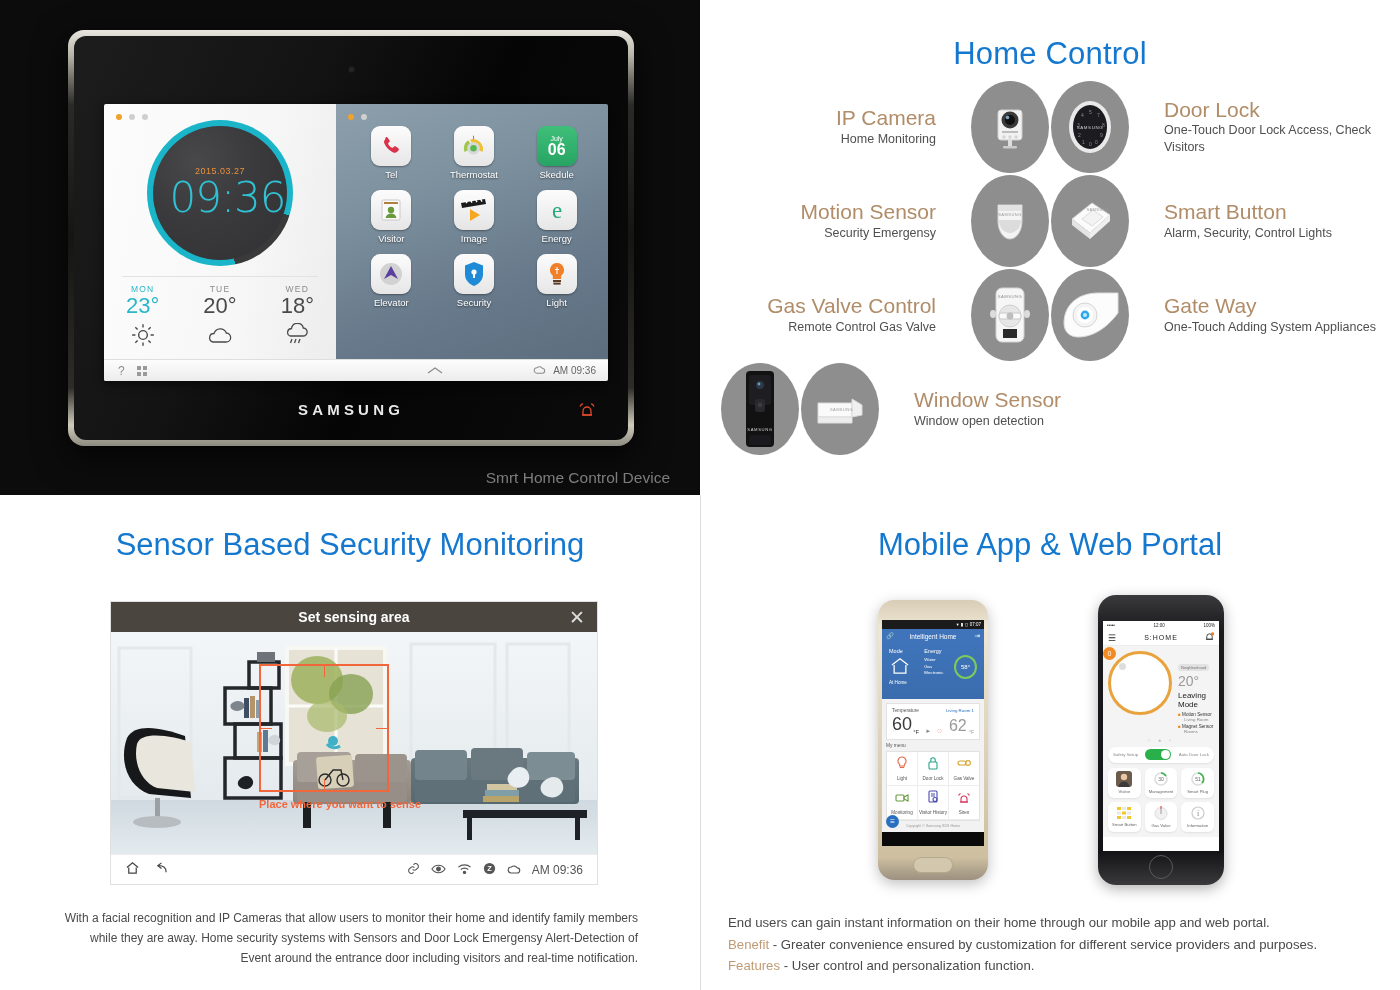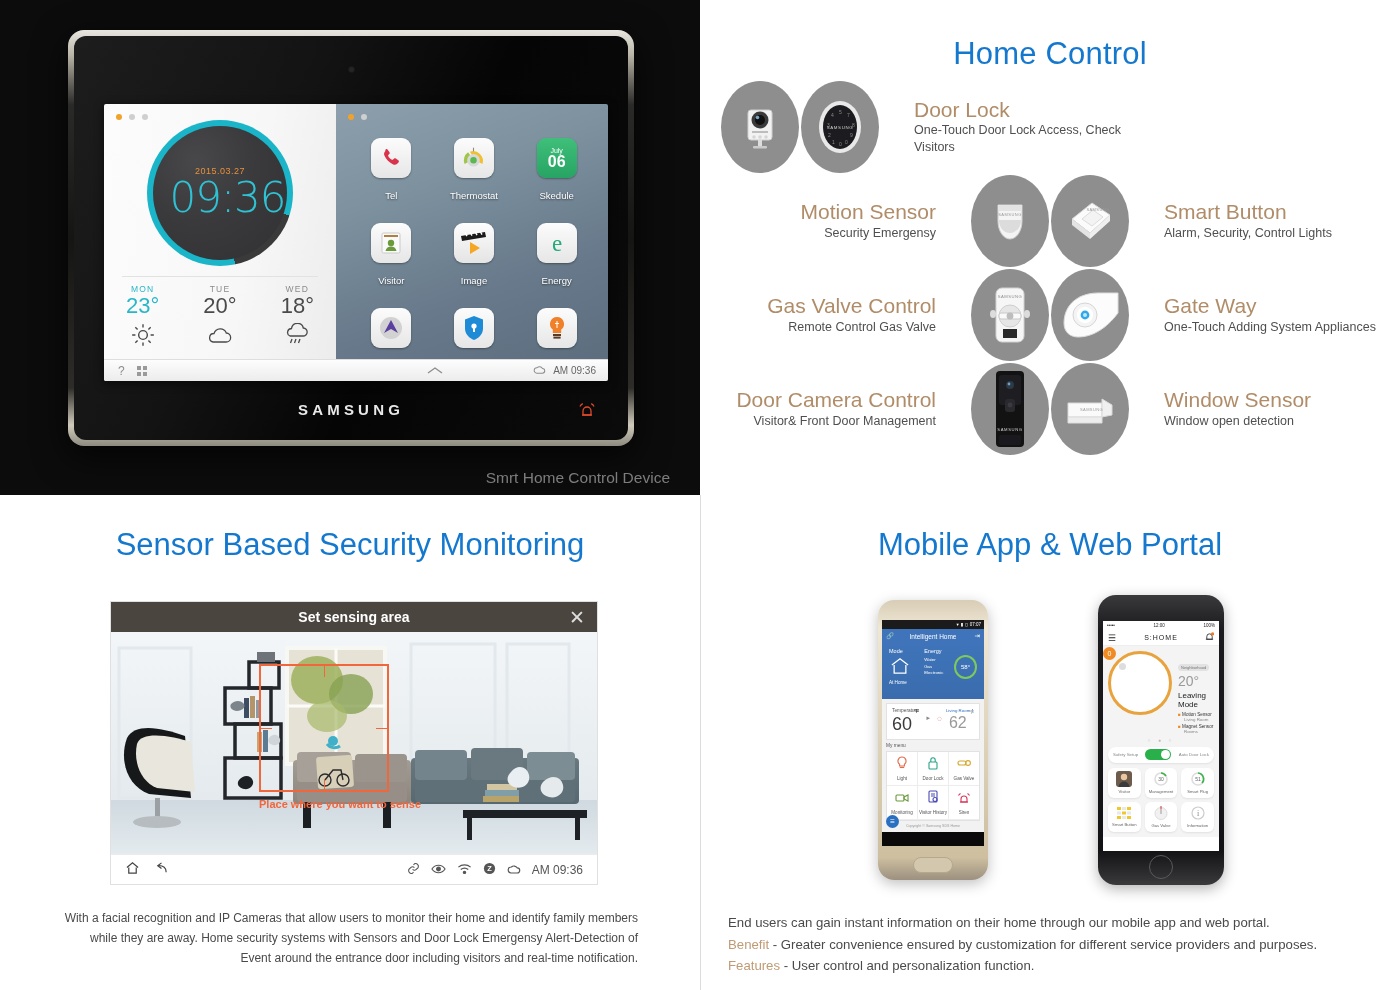--- a/index.html
+++ b/index.html
@@ -72,21 +72,21 @@
   .tb-left{ width:232px; display:flex; align-items:center; gap:12px; padding-left:14px; }
   .tb-q{ color:#8d8d8d; font-size:12px; }
   .tb-grid{ display:grid; grid-template-columns:repeat(2,4px); grid-template-rows:repeat(2,4px); gap:2px; }
   .tb-grid i{ display:block; width:4px; height:4px; background:#9a9a9a; }
   .tb-mid{ flex:1; display:flex; justify-content:center; }
   .tb-right{ display:flex; align-items:center; gap:7px; padding-right:12px; color:#666; font-size:10px; }
 
   .appgrid{ position:absolute; left:14px; right:10px; top:22px; display:grid;
     grid-template-columns:repeat(3,1fr); row-gap:10px; }
   .app{ text-align:center; }
-  .app .ic{ width:40px; height:40px; margin:12px auto; border-radius:9px;
+  .app .ic{ width:40px; height:40px; margin:0 auto; border-radius:9px;
      background:linear-gradient(180deg,#fcfcfc,#e6e6e6); box-shadow:0 1px 2px rgba(0,0,0,.35);
      display:flex; align-items:center; justify-content:center; }
   .app .lb{ margin-top:3px; font-size:9.5px; color:#fff; text-shadow:0 1px 2px rgba(0,0,0,.55); }
 
   
   .hc-title{ text-align:center; color:#1578cf; font-size:31px; font-weight:400; padding-top:36px; letter-spacing:.2px; }
   .hc-grid{ position:absolute; left:0; top:80px; width:700px; }
   .hc-row{ position:relative; height:94px; display:flex; align-items:center; }
   .hc-left{ width:250px; text-align:right; padding-right:14px; }
   .hc-right{ width:250px; text-align:left; padding-left:14px; }
@@ -373,20 +373,24 @@
     </div>
     <div class="tablet-caption">Smrt Home Control Device</div>
   </div>
 
   <div class="q-tr">
     <div class="hc-title">Home Control</div>
 
     <div class="hc-grid">
 
       <div class="hc-row">
+        <div class="hc-left">
+          <div class="hc-name">IP Camera</div>
+          <div class="hc-desc">Home Monitoring</div>
+        </div>
         <div class="hc-pods">
           <div class="pod">
             <svg width="50" height="58" viewBox="0 0 50 58">
               <rect x="13" y="12" width="24" height="30" rx="3" fill="#f2f2f2" stroke="#cfcfcf"></rect>
               <circle cx="25" cy="22" r="8.5" fill="#3a3a3a"></circle>
                 <circle cx="25" cy="22" r="5" fill="#111"></circle>
               <circle cx="22.5" cy="19.5" r="1.8" fill="#7aa8c8"></circle>
               <rect x="17" y="33" width="16" height="2" fill="#bdbdbd"></rect>
               <circle cx="19" cy="39" r="1.7" fill="#d5d5d5"></circle>
                 <circle cx="25" cy="39" r="1.7" fill="#d5d5d5"></circle>
@@ -477,24 +481,20 @@
             </svg>
           </div>
         </div>
         <div class="hc-right">
           <div class="hc-name">Gate Way</div>
           <div class="hc-desc">One-Touch Adding System Appliances</div>
         </div>
       </div>
 
       <div class="hc-row">
-        <div class="hc-left">
-          <div class="hc-name">Door Camera Control</div>
-          <div class="hc-desc">Visitor&amp; Front Door Management</div>
-        </div>
         <div class="hc-pods">
           <div class="pod">
             <svg width="42" height="80" viewBox="0 0 42 80">
               <rect x="7" y="2" width="28" height="76" rx="4" fill="#121212"></rect>
               <rect x="10" y="6" width="22" height="30" rx="3" fill="#1e1e22"></rect>
               <circle cx="21" cy="16" r="4" fill="#2b3a46"></circle>
                 <circle cx="20" cy="15" r="1.4" fill="#6f9ec0"></circle>
               <rect x="16" y="30" width="10" height="13" rx="3" fill="#2a2a2e"></rect>
               <circle cx="21" cy="36" r="2.4" fill="#3a3a40"></circle>
               <text x="21" y="62" font-size="4.2" fill="#cfcfcf" text-anchor="middle" letter-spacing="0.6">SAMSUNG</text>
@@ -721,21 +721,21 @@
               </div>
             </div>
           </div>
 
           <div class="pa-white">
             <div class="pa-card">
               <div style="display:flex;justify-content:space-between;align-items:center;">
                 <span style="font-size:4.8px;color:#555;">Temperature</span>
                 <span style="font-size:4.4px;color:#2a6fc0;">Living Room 1</span>
               </div>
-              <div style="display:flex;align-items:flex-start;justify-content:space-between;margin-top:1px;">
+              <div style="display:flex;align-items:flex-end;justify-content:space-between;margin-top:1px;">
                 <span style="font-size:18px;color:#3a3a3a;font-weight:300;">60</span>
                 <span style="font-size:6px;color:#3a3a3a;margin-left:-6px;margin-top:-6px;">°F</span>
                 <span style="font-size:7px;color:#888;">▸</span>
                 <span style="font-size:8px;color:#e04b4b;">◌</span>
                 <span style="font-size:16px;color:#9a9a9a;font-weight:300;">62</span>
                 <span style="font-size:5px;color:#9a9a9a;margin-left:-5px;margin-top:-5px;">°F</span>
               </div>
             </div>
 
             <div style="font-size:4.8px;color:#555;margin-top:3px;">My menu</div>

